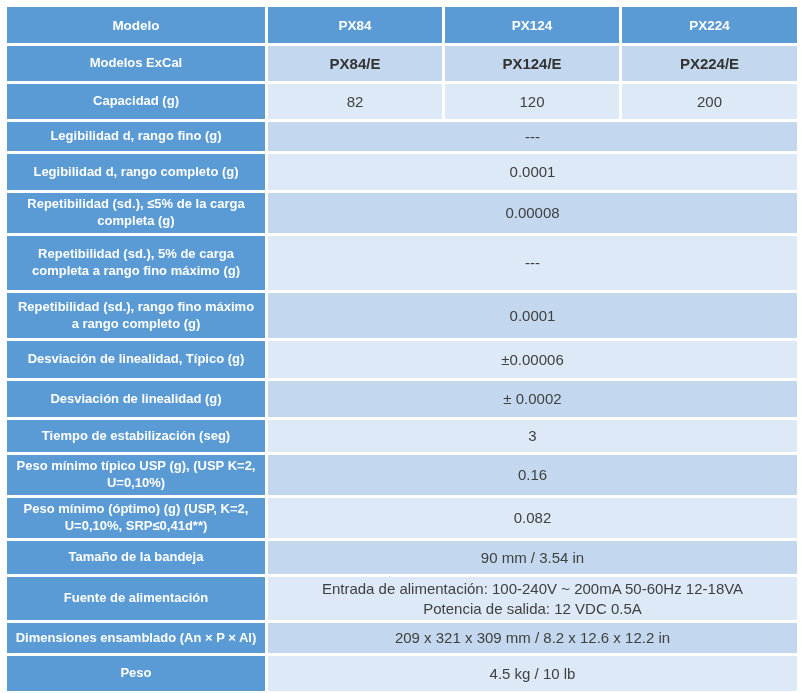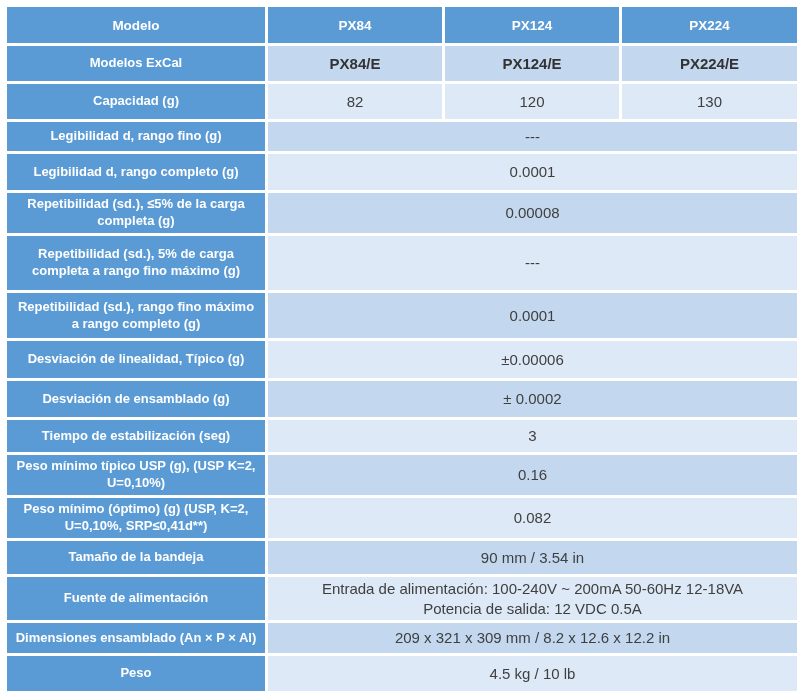--- a/index.html
+++ b/index.html
@@ -89,21 +89,21 @@
     <tr class="strong">
       <td class="lbl">Modelos ExCal</td>
       <td class="val">PX84/E</td>
       <td class="val">PX124/E</td>
       <td class="val">PX224/E</td>
     </tr>
     <tr>
       <td class="lbl">Capacidad (g)</td>
       <td class="val">82</td>
       <td class="val">120</td>
-      <td class="val">130</td>
+      <td class="val">200</td>
     </tr>
     <tr>
       <td class="lbl">Legibilidad d, rango fino (g)</td>
       <td class="val" colspan="3">---</td>
     </tr>
     <tr>
       <td class="lbl">Legibilidad d, rango completo (g)</td>
       <td class="val" colspan="3">0.0001</td>
     </tr>
     <tr>
@@ -116,21 +116,21 @@
     </tr>
     <tr>
       <td class="lbl">Repetibilidad (sd.), rango fino máximo a rango completo (g)</td>
       <td class="val" colspan="3">0.0001</td>
     </tr>
     <tr>
       <td class="lbl">Desviación de linealidad, Típico (g)</td>
       <td class="val" colspan="3">±0.00006</td>
     </tr>
     <tr>
-      <td class="lbl">Desviación de ensamblado (g)</td>
+      <td class="lbl">Desviación de linealidad (g)</td>
       <td class="val" colspan="3">± 0.0002</td>
     </tr>
     <tr>
       <td class="lbl">Tiempo de estabilización (seg)</td>
       <td class="val" colspan="3">3</td>
     </tr>
     <tr>
       <td class="lbl">Peso mínimo típico USP (g), (USP K=2, U=0,10%)</td>
       <td class="val" colspan="3">0.16</td>
     </tr>

